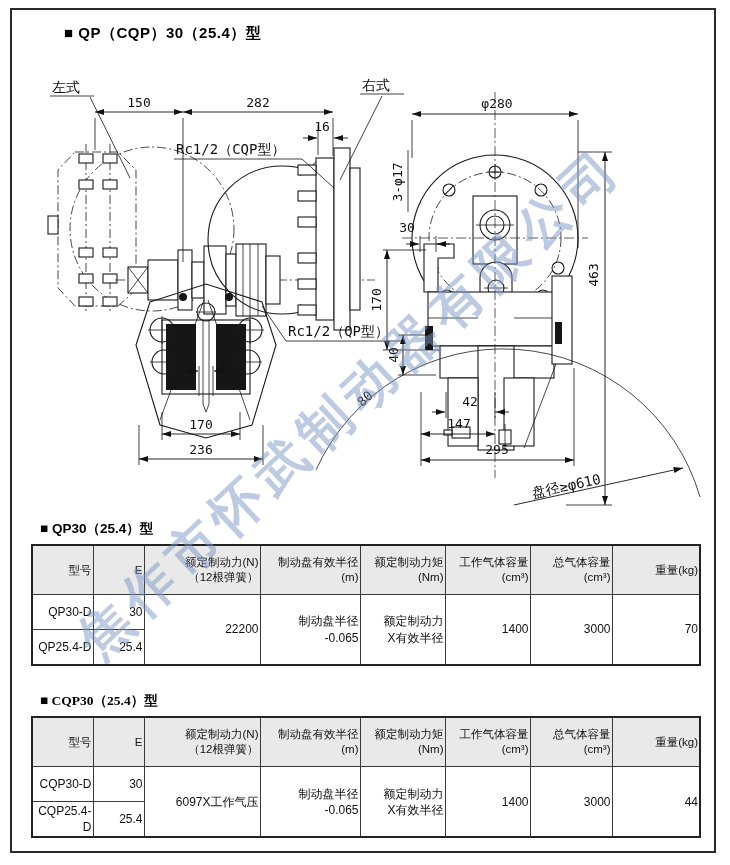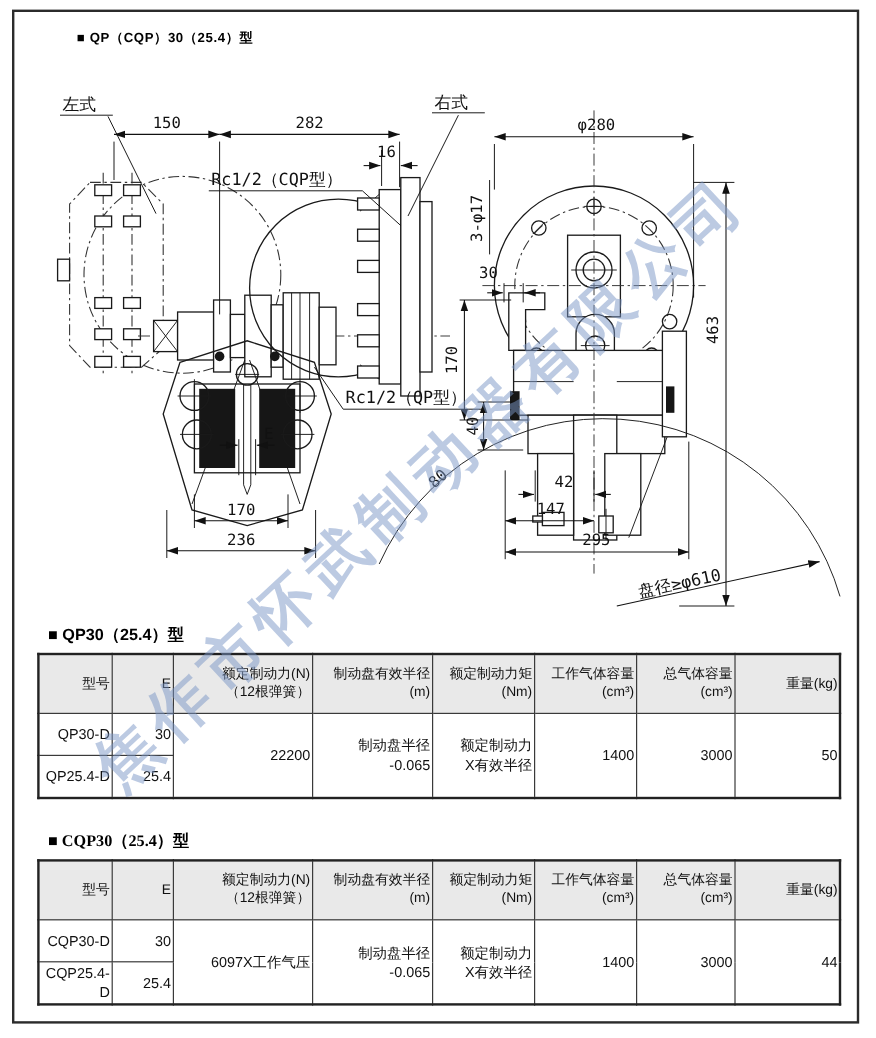--- a/index.html
+++ b/index.html
@@ -2,21 +2,21 @@
 <html><head>
 <meta charset="utf-8">
 <style>
   html,body{margin:0;padding:0;}
   body{
     width:730px;height:865px;position:relative;background:#ffffff;
     font-family:"Liberation Sans",sans-serif;color:#111;overflow:hidden;
   }
   .page-border{position:absolute;left:10px;top:8px;width:706px;height:845px;
     border:2px solid #2b2b2b;box-sizing:border-box;}
-  .main-title{position:absolute;left:64px;top:24px;font-size:11px;font-weight:bold;
+  .main-title{position:absolute;left:64px;top:24px;font-size:15px;font-weight:bold;
     letter-spacing:.5px;color:#000;white-space:nowrap;text-align:right;}
   .section-title{position:absolute;left:40px;font-size:13.5px;font-weight:bold;color:#000;white-space:nowrap;}
   #sec-qp{top:520px;} #sec-cqp{top:692px;font-family:Liberation Serif, serif;}
   .spec-table{position:absolute;left:31px;width:668px;border-collapse:collapse;table-layout:fixed;
     text-align:right;color:#111;border:2px solid #222;}
   #table-qp{top:544px;} #table-cqp{top:716px;}
   .spec-table th{background:#e9e9e9;font-weight:normal;font-size:11.5px;height:46px;
     white-space:pre-line;line-height:1.3;border:1px solid #3a3a3a;padding:1px;}
   .spec-table td{font-size:12px;height:32px;white-space:pre-line;line-height:1.35;
     border:1px solid #3a3a3a;padding:1px;}
@@ -306,21 +306,21 @@
   <tr>
     <td>QP30-D</td>
     <td>30</td>
     <td rowspan="2">22200</td>
     <td rowspan="2">制动盘半径
 -0.065</td>
     <td rowspan="2">额定制动力
 X有效半径</td>
     <td rowspan="2">1400</td>
     <td rowspan="2">3000</td>
-    <td rowspan="2">50</td>
+    <td rowspan="2">70</td>
   </tr>
   <tr>
     <td>QP25.4-D</td>
     <td>25.4</td>
   </tr>
 </tbody>
   </table>
 
 <div class="section-title" id="sec-cqp">■ CQP30（25.4）型</div>
 

